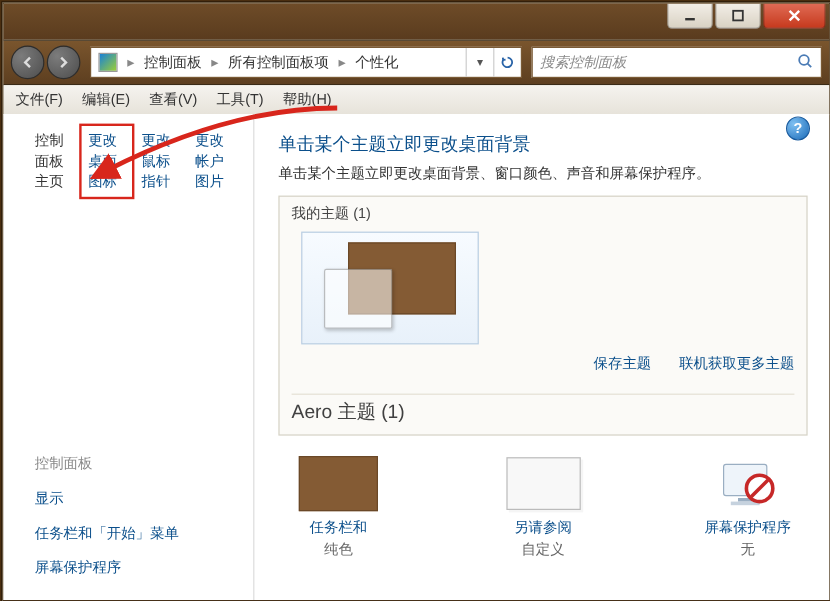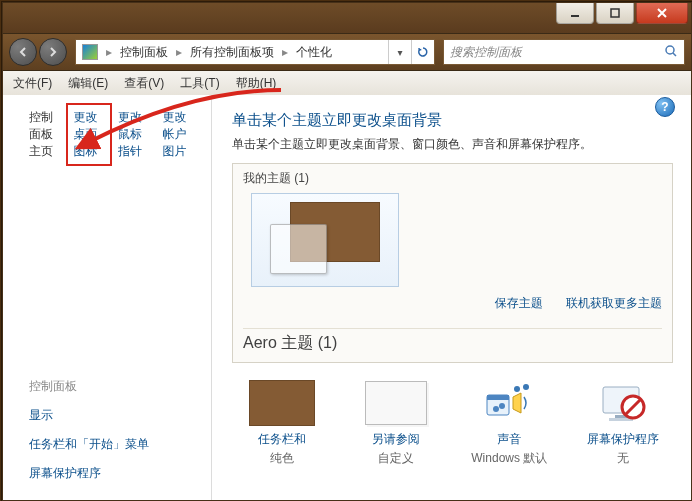--- a/index.html
+++ b/index.html
@@ -458,36 +458,20 @@
         <div class="quick-item">
           <div class="icon-box">
               <div class="icon-color"></div>
             </div>
           <div class="label1">另请参阅</div>
           <div class="label2">自定义</div>
         </div>
         <div class="quick-item">
           <div class="icon-box">
             <svg width="56" height="44" viewBox="0 0 56 44">
-              <rect x="6" y="14" width="22" height="20" rx="2" fill="#e8f2fb" stroke="#4d85c1" stroke-width="1"></rect>
-              <rect x="6" y="14" width="22" height="5" fill="#4d85c1"></rect>
-              <circle cx="15" cy="28" r="3" fill="#4d85c1"></circle>
-              <circle cx="21" cy="25" r="3" fill="#4d85c1"></circle>
-              <path d="M32 16 L40 12 L40 32 L32 28 Z" fill="#ffd24d" stroke="#c79a1b"></path>
-              <path d="M43 16 Q47 22 43 28" fill="none" stroke="#3a78b5" stroke-width="1.5"></path>
-              <circle cx="36" cy="8" r="3" fill="#3a78b5"></circle>
-              <circle cx="45" cy="6" r="3" fill="#3a78b5"></circle>
-            </svg>
-          </div>
-          <div class="label1">声音</div>
-          <div class="label2">Windows 默认</div>
-        </div>
-        <div class="quick-item">
-          <div class="icon-box">
-            <svg width="56" height="44" viewBox="0 0 56 44">
               <rect x="8" y="6" width="36" height="26" rx="2" fill="#eef4fa" stroke="#9aaec2"></rect>
               <rect x="20" y="34" width="12" height="3" fill="#9aaec2"></rect>
               <rect x="14" y="37" width="24" height="3" fill="#c6d2de"></rect>
               <circle cx="38" cy="26" r="11" fill="#fff" stroke="#c62828" stroke-width="3"></circle>
               <line x1="31" y1="33" x2="45" y2="19" stroke="#c62828" stroke-width="3"></line>
             </svg>
           </div>
           <div class="label1">屏幕保护程序</div>
           <div class="label2">无</div>
         </div>

